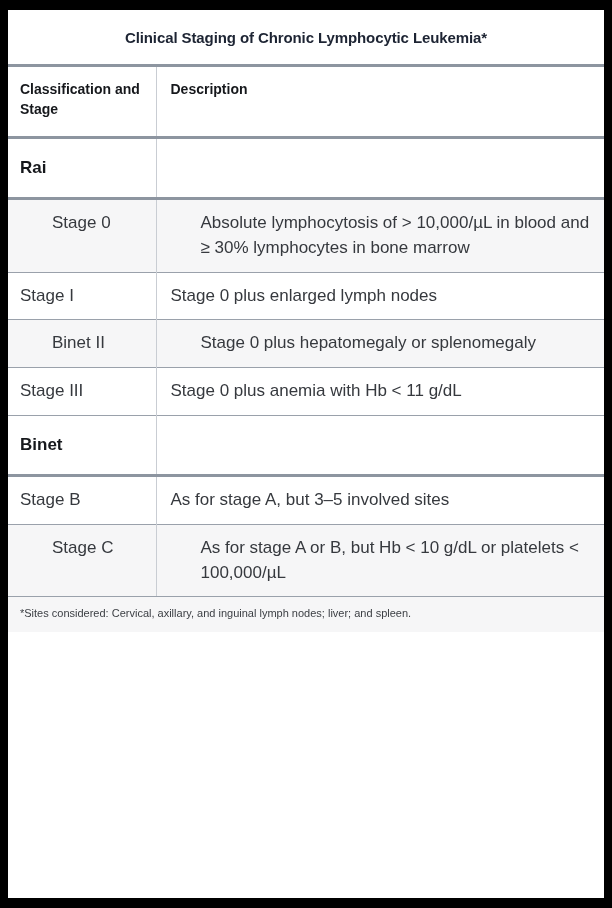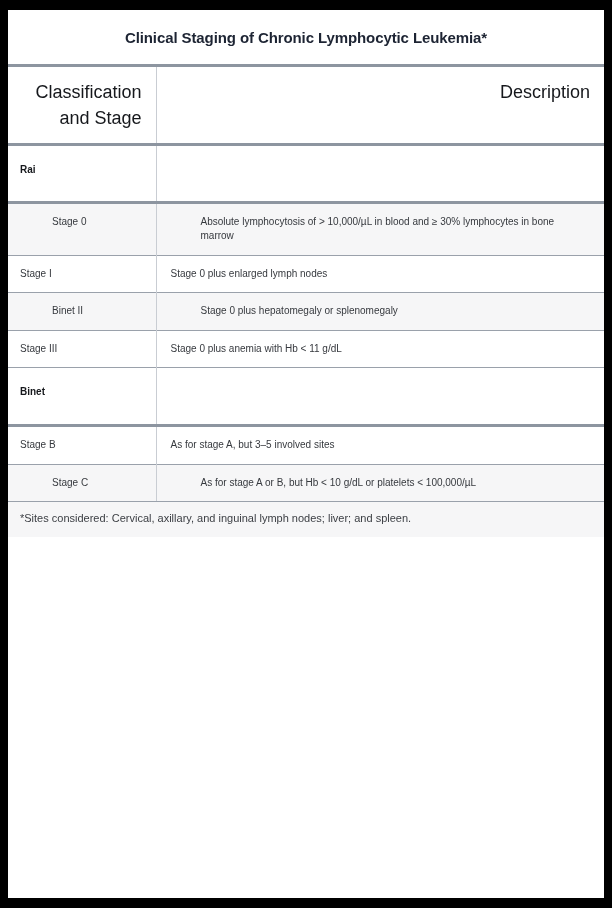--- a/index.html
+++ b/index.html
@@ -49,38 +49,37 @@
   table.staging col.c-stage { width: 148px; }
 
   .rule-thick-top { border-top: 3px solid #8d95a0; }
   .rule-thick-bottom { border-bottom: 3px solid #8d95a0; }
   .rule-thin-bottom { border-bottom: 1px solid #9aa1ab; }
 
   td, th {
     vertical-align: top;
     text-align: left;
     padding: 11px 14px 11px 12px;
-    font-size: 10px;
+    font-size: 17px;
     line-height: 1.45;
     color: #36393e;
     box-sizing: border-box;
   }
   td.col-desc, th.col-desc { padding-left: 14px; }
 
   .divider-v { border-left: 1px solid #c9cdd3; }
 
   
   tr.header-row th {
-    font-weight: normal;
+    font-weight: bold;
     color: #16181c;
-    font-size: 18px;
+    font-size: 14px;
     padding-top: 12px;
     padding-bottom: 12px;
     height: 72px;
-    text-align: right;
   }
 
   
   tr.section-row td {
     font-weight: bold;
     color: #16181c;
     background: #ffffff;
     height: 58px;
     padding-top: 17px;
     padding-bottom: 17px;

